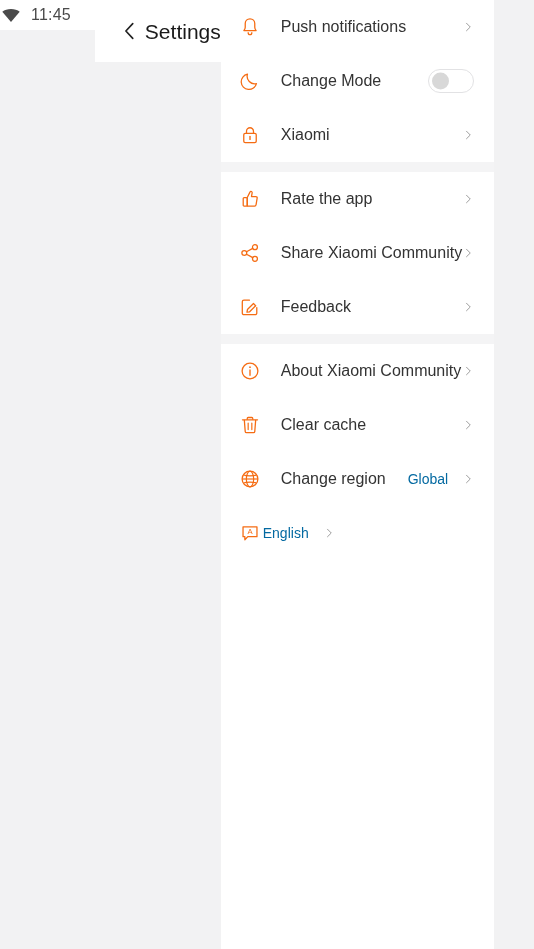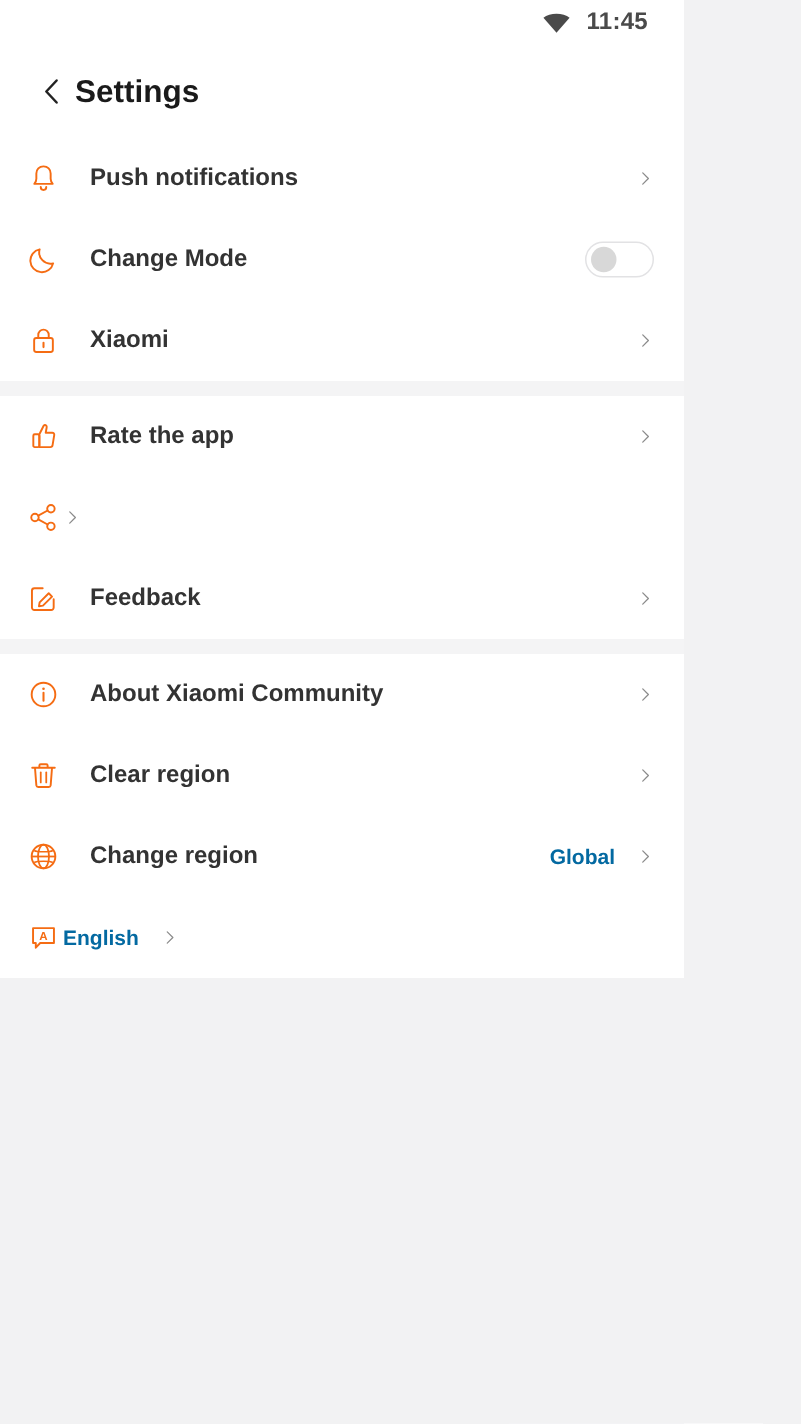--- a/index.html
+++ b/index.html
@@ -12,22 +12,21 @@
     background: #f2f2f3;
     font-family: "Liberation Sans", sans-serif;
     overflow: hidden;
   }
   .phone {
     position: relative;
     width: 456px;
     height: 949px;
     background: #f2f2f3;
     display: flex;
-    flex-direction: column;
-    font-weight: bold;
+    flex-direction: row;
   }
 
   
   .status-bar {
     height: 30px;
     background: #ffffff;
     display: flex;
     align-items: center;
     justify-content: flex-end;
     padding-right: 24px;
@@ -257,20 +256,21 @@
       <div class="row">
         <span class="row-icon">
           <svg viewBox="0 0 24 24" width="22" height="22" aria-hidden="true">
             <circle cx="17.4" cy="5.6" r="2.7" fill="none" stroke="#f56c13" stroke-width="1.4"></circle>
             <circle cx="5.8" cy="12" r="2.7" fill="none" stroke="#f56c13" stroke-width="1.4"></circle>
             <circle cx="17.4" cy="18.4" r="2.7" fill="none" stroke="#f56c13" stroke-width="1.4"></circle>
             <line x1="8.2" y1="10.7" x2="15" y2="6.9" stroke="#f56c13" stroke-width="1.4" stroke-linecap="round"></line>
             <line x1="8.2" y1="13.3" x2="15" y2="17.1" stroke="#f56c13" stroke-width="1.4" stroke-linecap="round"></line>
           </svg>
         </span>
+        <span class="row-label">Share Xiaomi Community</span>
         <span class="chev">
           <svg viewBox="0 0 24 24" width="16" height="16" aria-hidden="true">
             <path d="M9 4.5 L16.5 12 L9 19.5" fill="none" stroke="#8c8c8c" stroke-width="1.7" stroke-linecap="round" stroke-linejoin="round"></path>
           </svg>
         </span>
       </div>
 
       <div class="row">
         <span class="row-icon">
           <svg viewBox="0 0 24 24" width="22" height="22" aria-hidden="true">
@@ -311,21 +311,21 @@
       <div class="row">
         <span class="row-icon">
           <svg viewBox="0 0 24 24" width="22" height="22" aria-hidden="true">
             <line x1="3.8" y1="6.4" x2="20.2" y2="6.4" stroke="#f56c13" stroke-width="1.4" stroke-linecap="round"></line>
             <path d="M9 6.4 V4.8 A1 1 0 0 1 10 3.8 H14 A1 1 0 0 1 15 4.8 V6.4" fill="none" stroke="#f56c13" stroke-width="1.4" stroke-linejoin="round"></path>
             <path d="M5.8 6.4 L6.8 19.2 A1.4 1.4 0 0 0 8.2 20.4 H15.8 A1.4 1.4 0 0 0 17.2 19.2 L18.2 6.4" fill="none" stroke="#f56c13" stroke-width="1.4" stroke-linejoin="round"></path>
             <line x1="10" y1="9.8" x2="10" y2="17" stroke="#f56c13" stroke-width="1.3" stroke-linecap="round"></line>
             <line x1="14" y1="9.8" x2="14" y2="17" stroke="#f56c13" stroke-width="1.3" stroke-linecap="round"></line>
           </svg>
         </span>
-        <span class="row-label">Clear region</span>
+        <span class="row-label">Clear cache</span>
         <span class="chev">
           <svg viewBox="0 0 24 24" width="16" height="16" aria-hidden="true">
             <path d="M9 4.5 L16.5 12 L9 19.5" fill="none" stroke="#8c8c8c" stroke-width="1.7" stroke-linecap="round" stroke-linejoin="round"></path>
           </svg>
         </span>
       </div>
 
       <div class="row">
         <span class="row-icon">
           <svg viewBox="0 0 24 24" width="22" height="22" aria-hidden="true">

